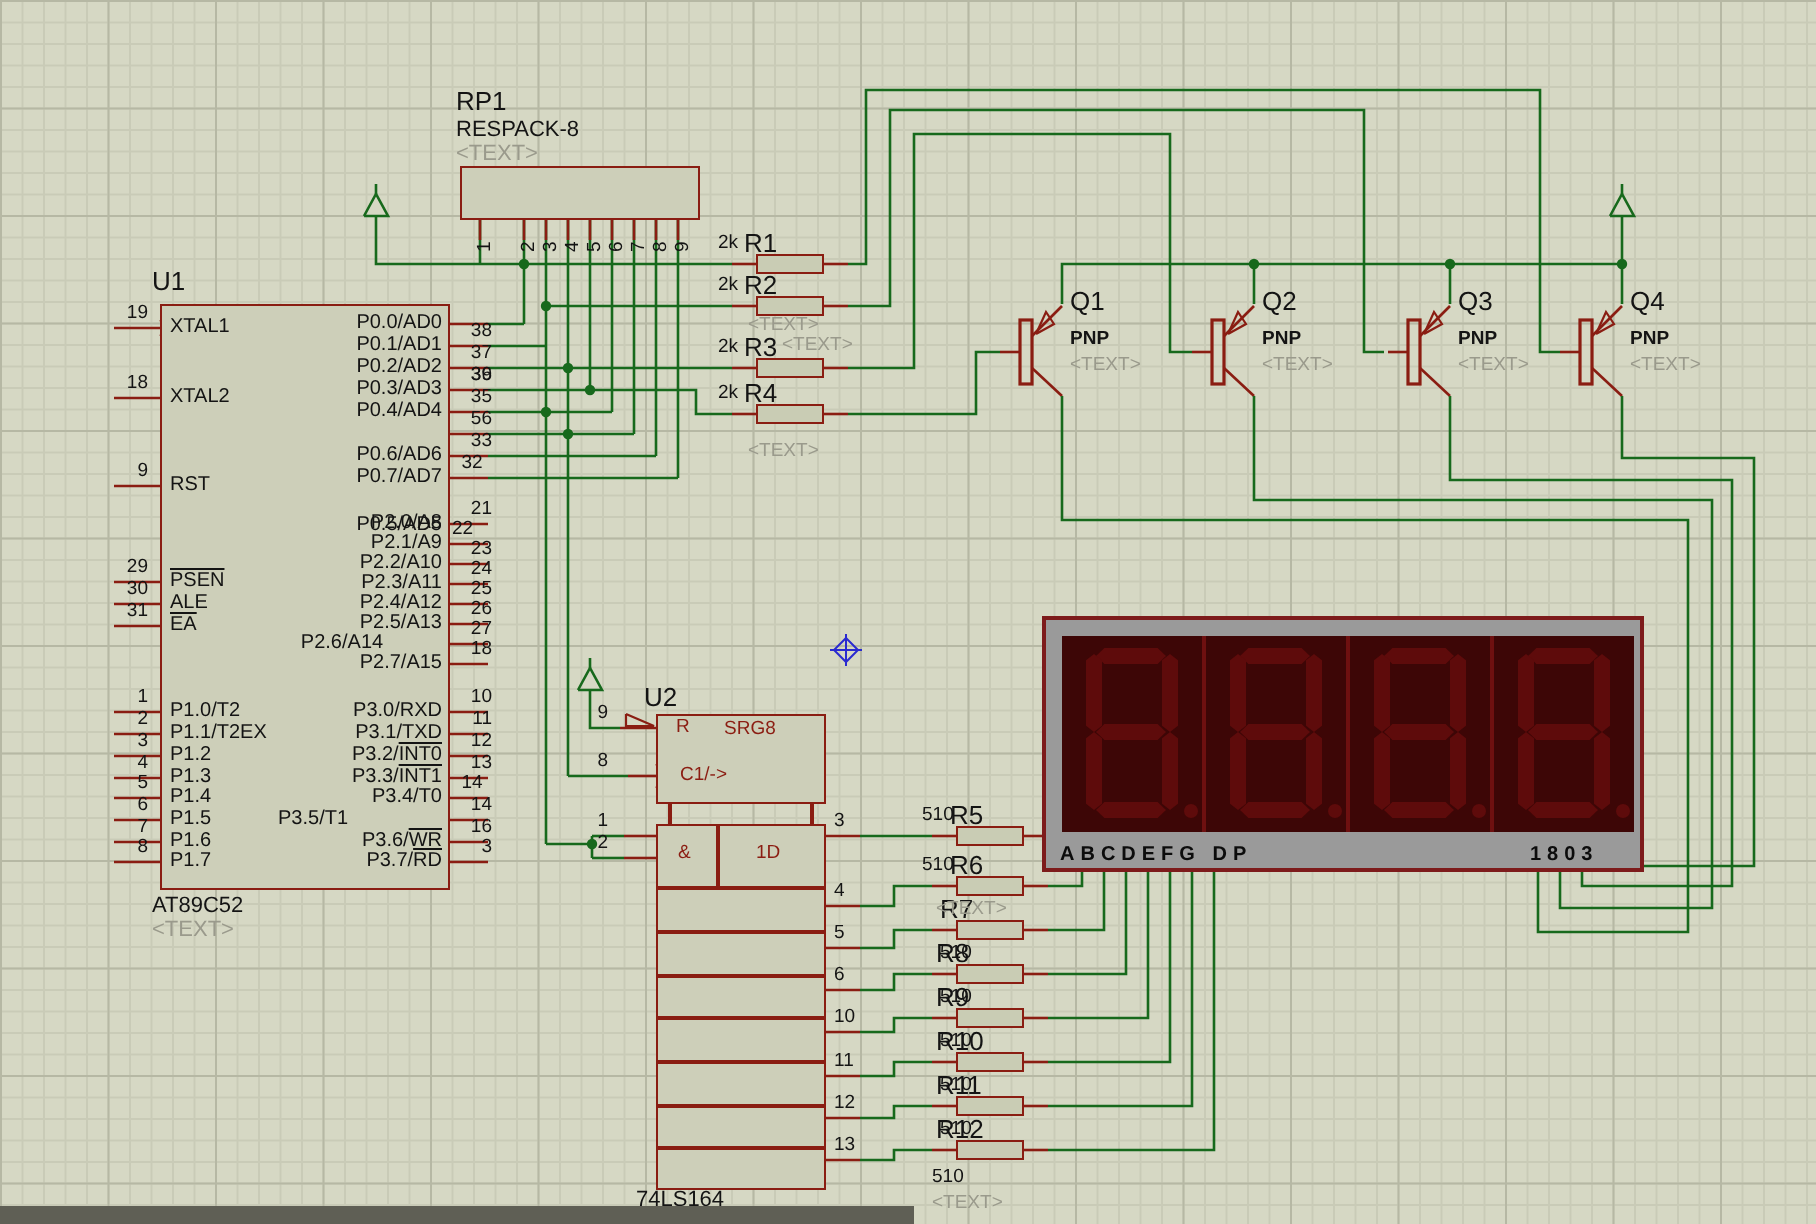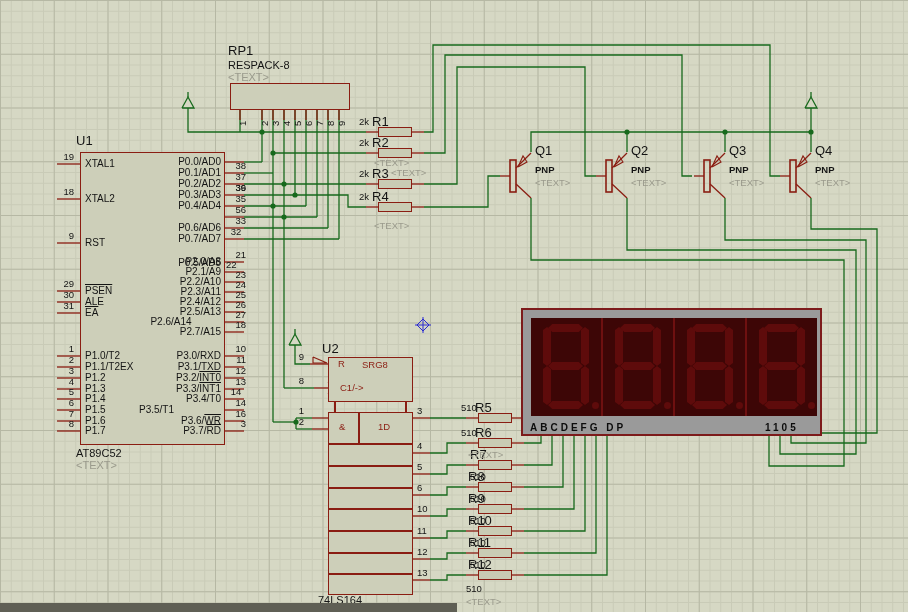--- a/index.html
+++ b/index.html
@@ -451,17 +451,17 @@
             <div class="seg seg-v" style="left: 12px; top: 9px; width: 8px; height: 39px;"></div>
             <div class="seg seg-v" style="left: 50px; top: 9px; width: 8px; height: 39px;"></div>
             <div class="seg seg-h" style="left: 17px; top: 44px; width: 35px; height: 8px;"></div>
             <div class="seg seg-v" style="left: 12px; top: 48px; width: 8px; height: 39px;"></div>
             <div class="seg seg-v" style="left: 50px; top: 48px; width: 8px; height: 39px;"></div>
             <div class="seg seg-h" style="left: 17px; top: 83px; width: 35px; height: 8px;"></div>
             <div class="seg seg-dp" style="left: 61px; top: 84px; width: 7px; height: 7px;"></div>
           </div>
         </div>
         <div class="disp-text" style="left: 7px; top: 112px;">ABCDEFG DP</div>
-        <div class="disp-text" style="left: 242px; top: 112px;">1105</div>
+        <div class="disp-text" style="left: 242px; top: 112px;">1803</div>
       </div>
     </div>
   <div class="strip"></div>
 </div>
 
 </body></html>

